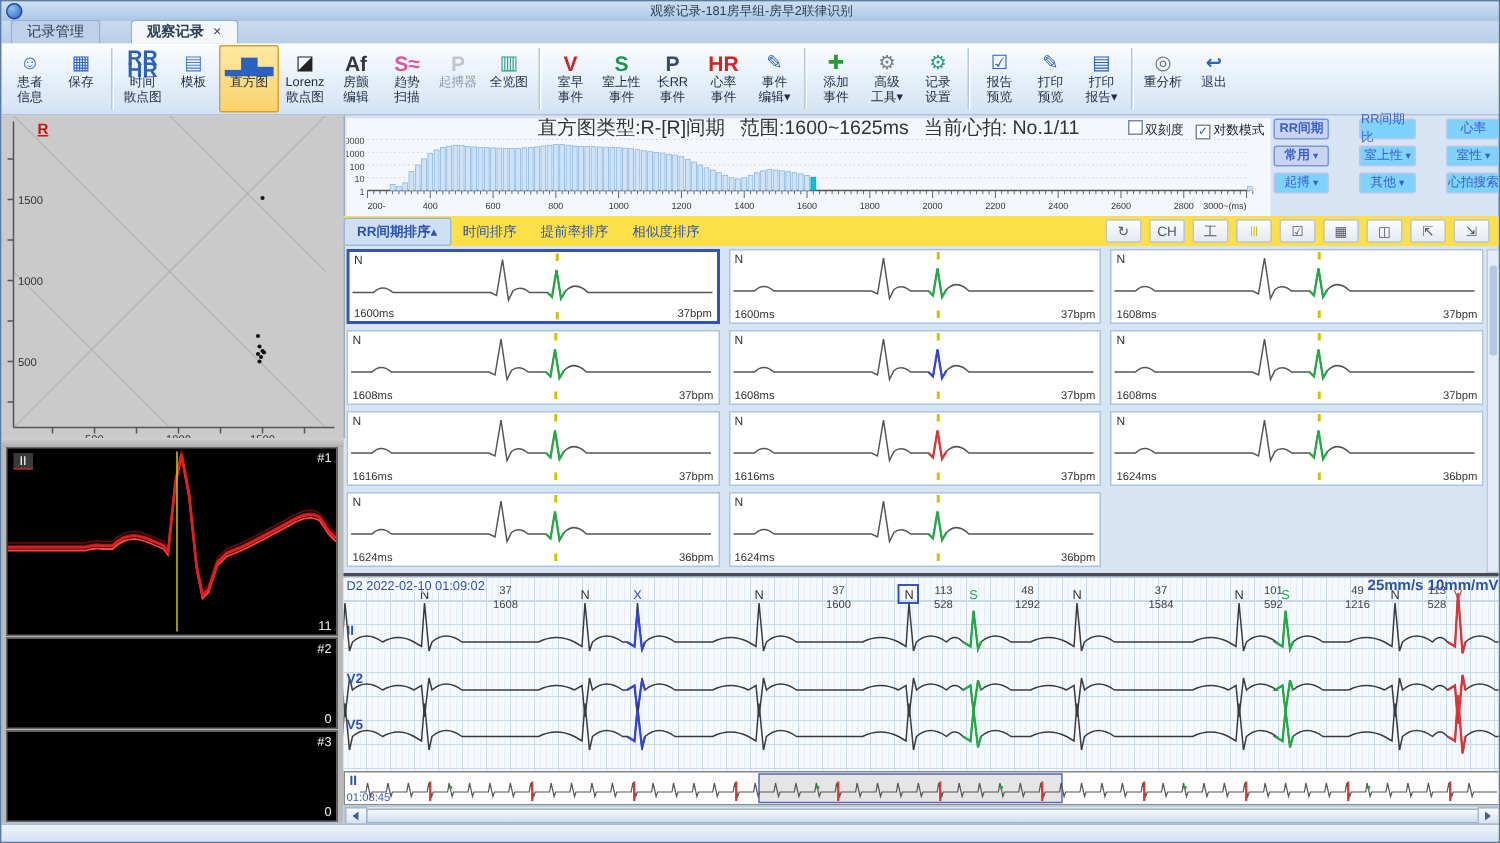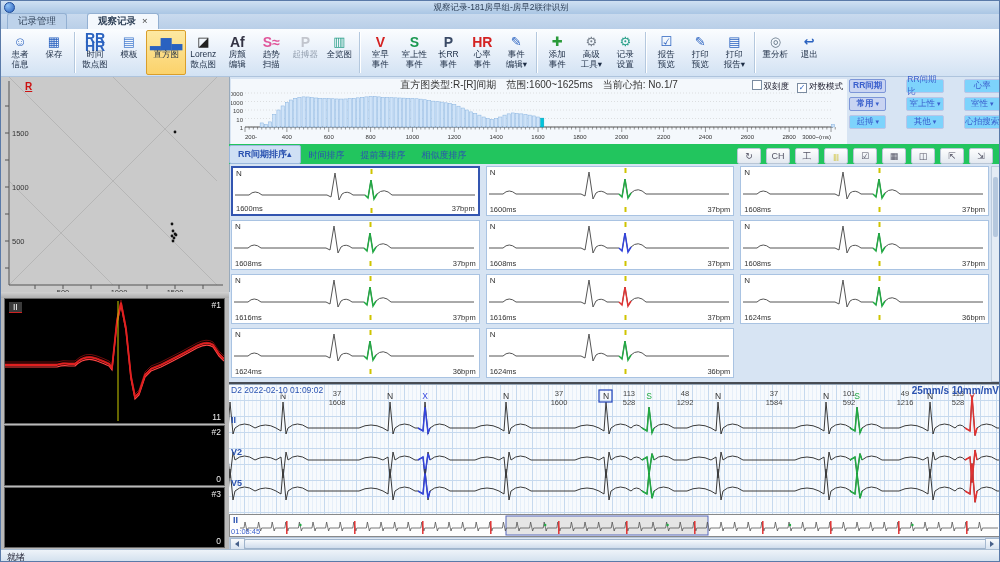--- a/index.html
+++ b/index.html
@@ -36,34 +36,34 @@
   #lorenzR{left:24px;top:4px;color:#cc1111;font-weight:bold;font-size:10px;text-decoration:underline}
   #template{left:0;top:291px;width:228px;height:257px;background:#b9b9b9}
   #truler{left:0;top:0;width:228px;height:6px;background:linear-gradient(#d2d2d2,#aeaeae)}
   .tsec{position:absolute;left:3px;width:221px;background:#000;border:1px solid #666;box-sizing:border-box}
   .tsec .tid{position:absolute;right:3px;top:1px;color:#eee;font-size:8.5px}
   .tsec .tcount{position:absolute;right:3px;bottom:1px;color:#eee;font-size:8.5px}
   .tsec .tlead{position:absolute;left:4px;top:3px;background:#3a3a3a;color:#fff;font-size:8.5px;
                padding:0 4px;border-bottom:1px solid #cc2222}
   
   #histo{left:230px;top:78px;width:616px;height:65px;background:#f4f8fc}
-  #histohead{display:flex;align-items:center;justify-content:center;height:12px;gap:10px;font-size:10px;color:#333}
+  #histohead{display:flex;align-items:center;justify-content:center;height:12px;gap:10px;font-size:13px;color:#333}
   #histochecks{position:absolute;right:4px;top:1px;display:flex;gap:8px;align-items:center;font-size:8.5px}
   .cb{width:8px;height:8px;border:1px solid #7a8ba0;background:#fff;display:inline-block;
       vertical-align:-1px;margin-right:2px;line-height:8px;font-size:8px;color:#2a62c0;text-align:center}
   .cb.on::after{content:"✓"}
   
   #rightpanel{left:848px;top:78px;width:152px;height:66px}
   .rrow{display:flex;gap:20px;margin-bottom:4px}
   .rbtn{flex:1;height:12px;background:#7dd3fc;border:1px solid #b9c6e8;border-radius:2px;
         color:#3a5fcd;font-size:8.5px;display:flex;align-items:center;justify-content:center;gap:2px}
   .rbtn.sel{background:#c9d4f2;border-color:#7d96d8;font-weight:bold}
   #rtitle{text-align:center;color:#2a52b0;font-weight:bold;font-size:11px;margin-top:2px}
   
-  #sortrow{left:228px;top:143px;width:772px;height:20px;background:#22c55e;display:flex;align-items:flex-end}
+  #sortrow{left:228px;top:143px;width:772px;height:20px;background:#fde047;display:flex;align-items:center}
   .stab{padding:2px 8px;font-size:9px;color:#2a52b0}
   .stab.active{background:#cfe0f4;border:1px solid #9ab8dd;border-radius:2px;font-weight:bold}
   #minitools{margin-left:auto;display:flex;gap:5px;padding-right:8px}
   .mtool{width:22px;height:14px;background:linear-gradient(#fdfdfd,#e3e9f0);border:1px solid #b9c6d6;
          border-radius:2px;font-size:9px;display:flex;align-items:center;justify-content:center;color:#556}
   
   #beatgrid{left:230px;top:165px;width:758px;height:217px;display:grid;
             grid-template-columns:repeat(3,1fr);grid-auto-rows:50px;gap:4px 6px}
   .bcell{position:relative;background:#fff;border:1px solid #a9c3e2;box-sizing:border-box}
   .bcell.sel{border:2px solid #3355b0}
@@ -292,21 +292,21 @@
   <div class="tsec" style="top:195px;height:61px">
     <span class="tid">#3</span>
     <span class="tcount">0</span>
   </div>
 </div>
 
 <div class="abs" id="histo">
   <div id="histohead">
     <span>直方图类型:R-[R]间期</span>
     <span>范围:1600~1625ms</span>
-    <span>当前心拍: No.1/7</span>
+    <span>当前心拍: No.1/11</span>
   </div>
   <div id="histochecks">
     <span><span class="cb"></span><span>双刻度</span></span>
     <span><span class="cb on"></span><span>对数模式</span></span>
   </div>
   <svg id="histosvg" width="616" height="53">
       <text x="12" y="5" font-size="6" fill="#444" text-anchor="end">10000</text>
       <line x1="14" y1="2" x2="602" y2="2" stroke="#c5c5c5" stroke-width="0.5" stroke-dasharray="1,2"></line>
       <text x="12" y="13.5" font-size="6" fill="#444" text-anchor="end">1000</text>
       <line x1="14" y1="10.5" x2="602" y2="10.5" stroke="#c5c5c5" stroke-width="0.5" stroke-dasharray="1,2"></line>
@@ -815,14 +815,13 @@
   <div class="sbtn" style="left:0">
       <div class="tri" style="left:4px;top:2px;border-top:3px solid transparent;border-bottom:3px solid transparent;border-right:4px solid #47608a"></div>
     </div>
   <div id="hthumb"></div>
   <div class="sbtn" style="right:0">
       <div class="tri" style="left:4px;top:2px;border-top:3px solid transparent;border-bottom:3px solid transparent;border-left:4px solid #47608a"></div>
     </div>
 </div>
 
 <div class="abs" id="statusbar">
-  <span id="statusleft">就绪</span>
 </div>
 
 </body></html>

